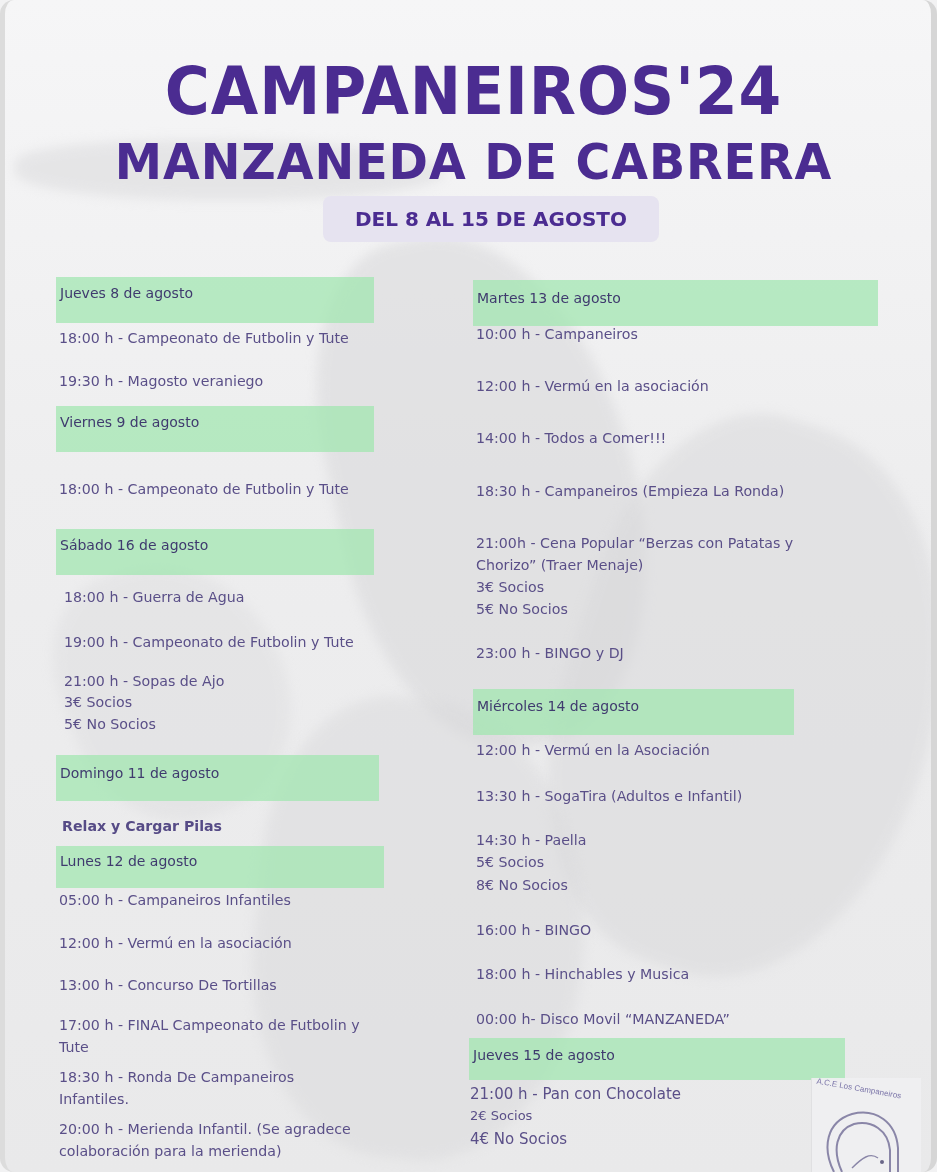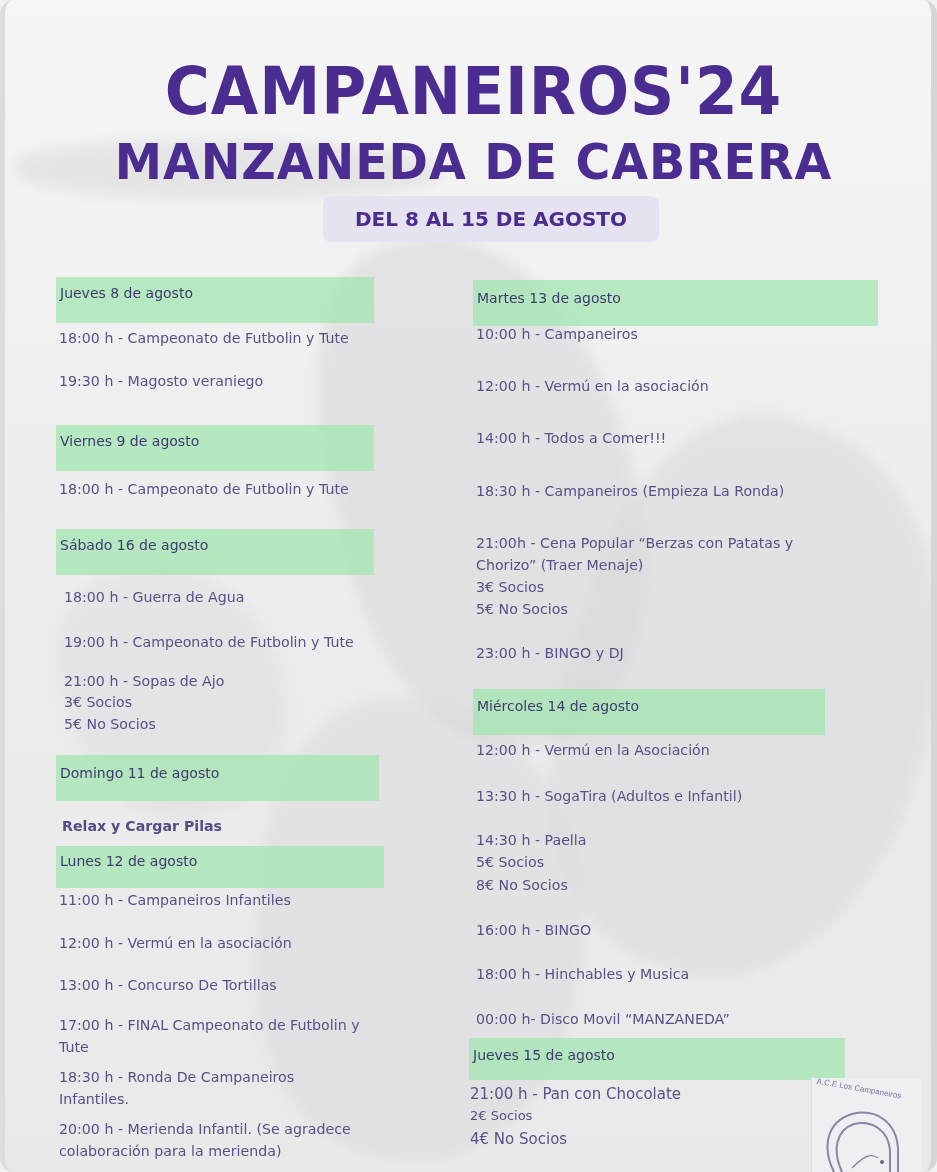--- a/index.html
+++ b/index.html
@@ -71,52 +71,52 @@
   <div class="bg-shape bg5"></div>
 
   <div class="title title-1">CAMPANEIROS'24</div>
   <div class="title title-2">MANZANEDA DE CABRERA</div>
   <div class="date-pill">DEL 8 AL 15 DE AGOSTO</div>
 
   <div class="day-head" style="left:51px;top:277px;width:318px;">Jueves 8 de agosto</div>
   <div class="ev" style="left:54px;top:327px;">18:00 h - Campeonato de Futbolin y Tute</div>
   <div class="ev" style="left:54px;top:370px;">19:30 h - Magosto veraniego</div>
 
-  <div class="day-head" style="left:51px;top:425px;width:318px;">Viernes 9 de agosto</div>
+  <div class="day-head" style="left:51px;top:406px;width:318px;">Viernes 9 de agosto</div>
   <div class="ev" style="left:54px;top:478px;">18:00 h - Campeonato de Futbolin y Tute</div>
 
   <div class="day-head" style="left:51px;top:529px;width:318px;">Sábado 16 de agosto</div>
   <div class="ev" style="left:59px;top:586px;">18:00 h - Guerra de Agua</div>
   <div class="ev" style="left:59px;top:631px;">19:00 h - Campeonato de Futbolin y Tute</div>
   <div class="ev" style="left:59px;top:670px;">21:00 h - Sopas de Ajo</div>
   <div class="ev" style="left:59px;top:691px;">3€ Socios</div>
   <div class="ev" style="left:59px;top:713px;">5€ No Socios</div>
 
   <div class="day-head" style="left:51px;top:755px;width:323px;line-height:36px;">Domingo 11 de agosto</div>
   <div class="ev" style="left:57px;top:815px;font-weight:bold;color:#564b86;">Relax y Cargar Pilas</div>
 
   <div class="day-head" style="left:51px;top:846px;width:328px;height:42px;line-height:30px;">Lunes 12 de agosto</div>
-  <div class="ev" style="left:54px;top:889px;">11:00 h - Campaneiros Infantiles</div>
+  <div class="ev" style="left:54px;top:889px;">05:00 h - Campaneiros Infantiles</div>
   <div class="ev" style="left:54px;top:932px;">12:00 h - Vermú en la asociación</div>
   <div class="ev" style="left:54px;top:974px;">13:00 h - Concurso De Tortillas</div>
   <div class="ev wrap" style="left:54px;top:1014px;width:330px;">17:00 h - FINAL Campeonato de Futbolin y Tute</div>
   <div class="ev wrap" style="left:54px;top:1066px;width:270px;">18:30 h - Ronda De Campaneiros Infantiles.</div>
   <div class="ev wrap" style="left:54px;top:1118px;width:330px;">20:00 h - Merienda Infantil. (Se agradece colaboración para la merienda)</div>
 
   <div class="day-head" style="left:468px;top:280px;width:405px;line-height:36px;">Martes 13 de agosto</div>
   <div class="ev" style="left:471px;top:323px;">10:00 h - Campaneiros</div>
   <div class="ev" style="left:471px;top:375px;">12:00 h - Vermú en la asociación</div>
   <div class="ev" style="left:471px;top:427px;">14:00 h - Todos a Comer!!!</div>
   <div class="ev" style="left:471px;top:480px;">18:30 h - Campaneiros (Empieza La Ronda)</div>
   <div class="ev wrap" style="left:471px;top:532px;width:360px;">21:00h - Cena Popular “Berzas con Patatas y Chorizo” (Traer Menaje)</div>
   <div class="ev" style="left:471px;top:576px;">3€ Socios</div>
   <div class="ev" style="left:471px;top:598px;">5€ No Socios</div>
   <div class="ev" style="left:471px;top:642px;">23:00 h - BINGO y DJ</div>
 
-  <div class="day-head" style="left:468px;top:689px;width:352px;line-height:34px;">Miércoles 14 de agosto</div>
+  <div class="day-head" style="left:468px;top:689px;width:321px;line-height:34px;">Miércoles 14 de agosto</div>
   <div class="ev" style="left:471px;top:739px;">12:00 h - Vermú en la Asociación</div>
   <div class="ev" style="left:471px;top:785px;">13:30 h - SogaTira (Adultos e Infantil)</div>
   <div class="ev" style="left:471px;top:829px;">14:30 h - Paella</div>
   <div class="ev" style="left:471px;top:851px;">5€ Socios</div>
   <div class="ev" style="left:471px;top:874px;">8€ No Socios</div>
   <div class="ev" style="left:471px;top:919px;">16:00 h - BINGO</div>
   <div class="ev" style="left:471px;top:963px;">18:00 h - Hinchables y Musica</div>
   <div class="ev" style="left:471px;top:1008px;">00:00 h- Disco Movil “MANZANEDA”</div>
 
   <div class="day-head" style="left:464px;top:1038px;width:376px;height:42px;line-height:34px;">Jueves 15 de agosto</div>

